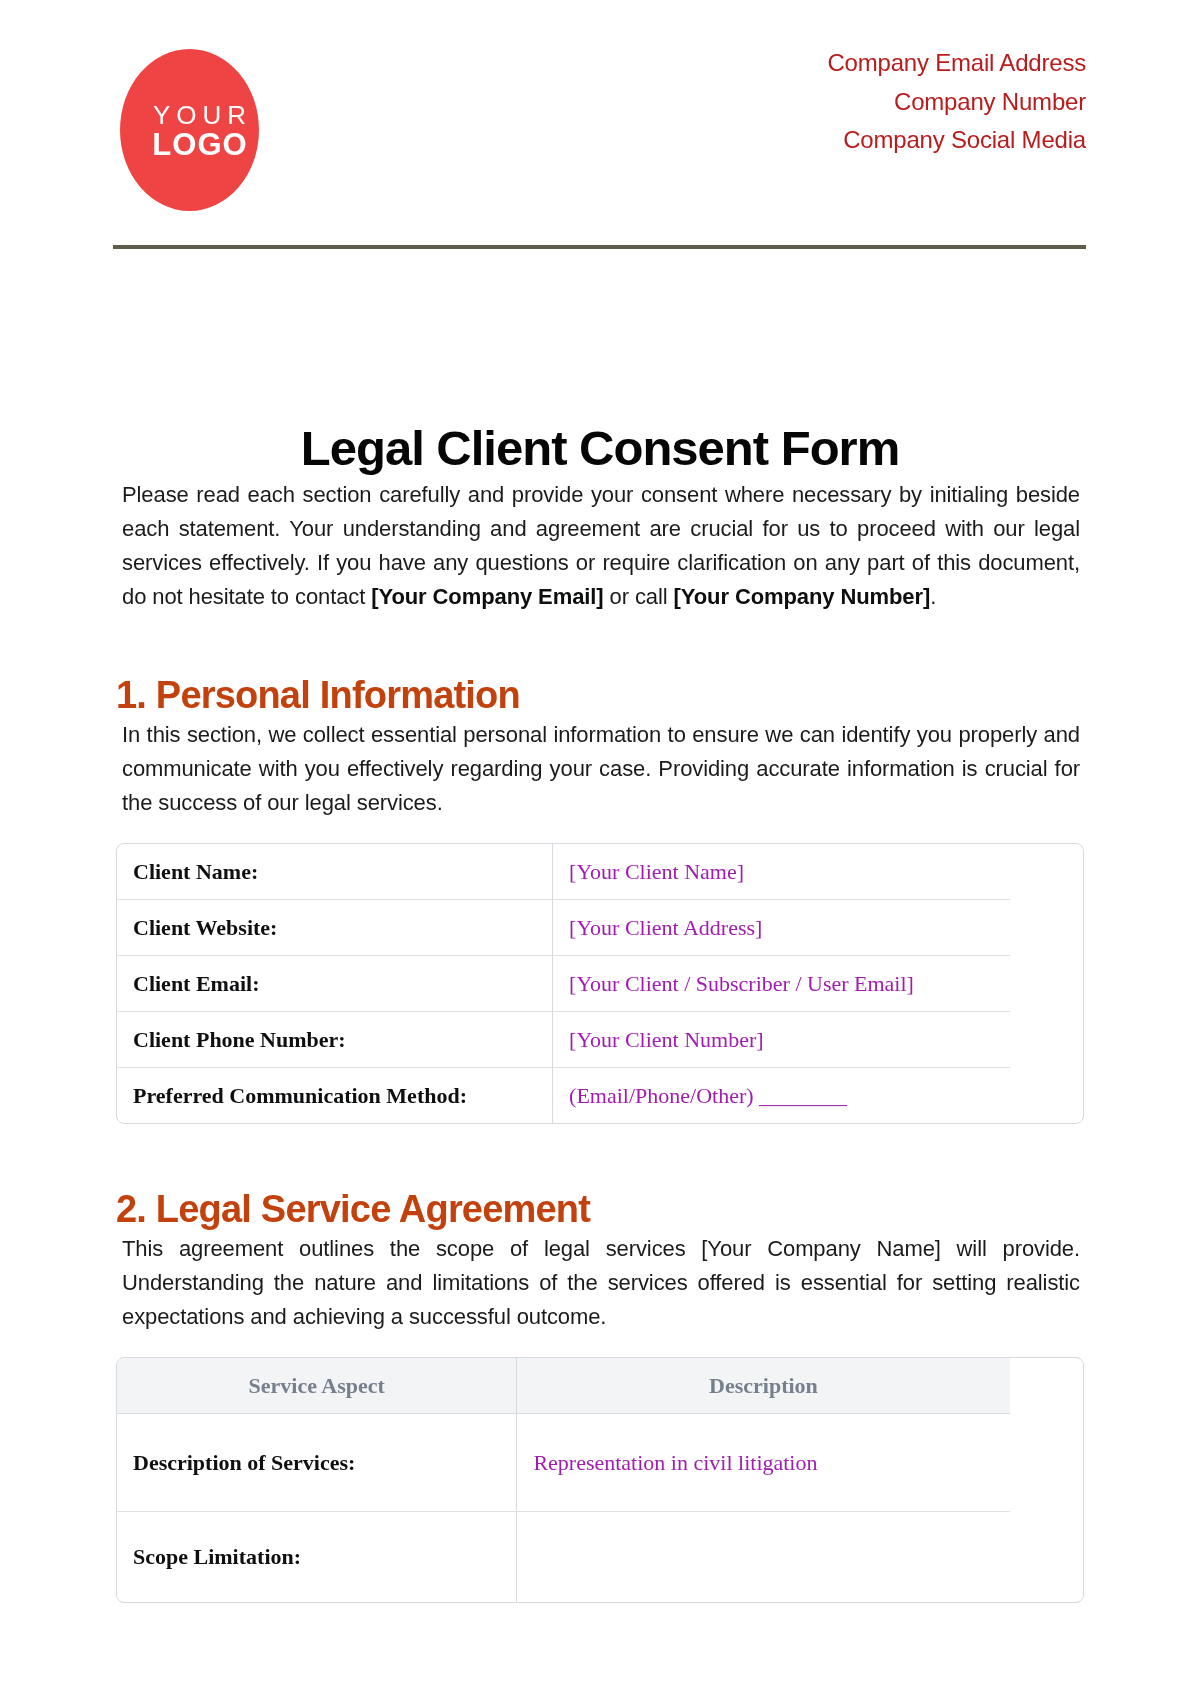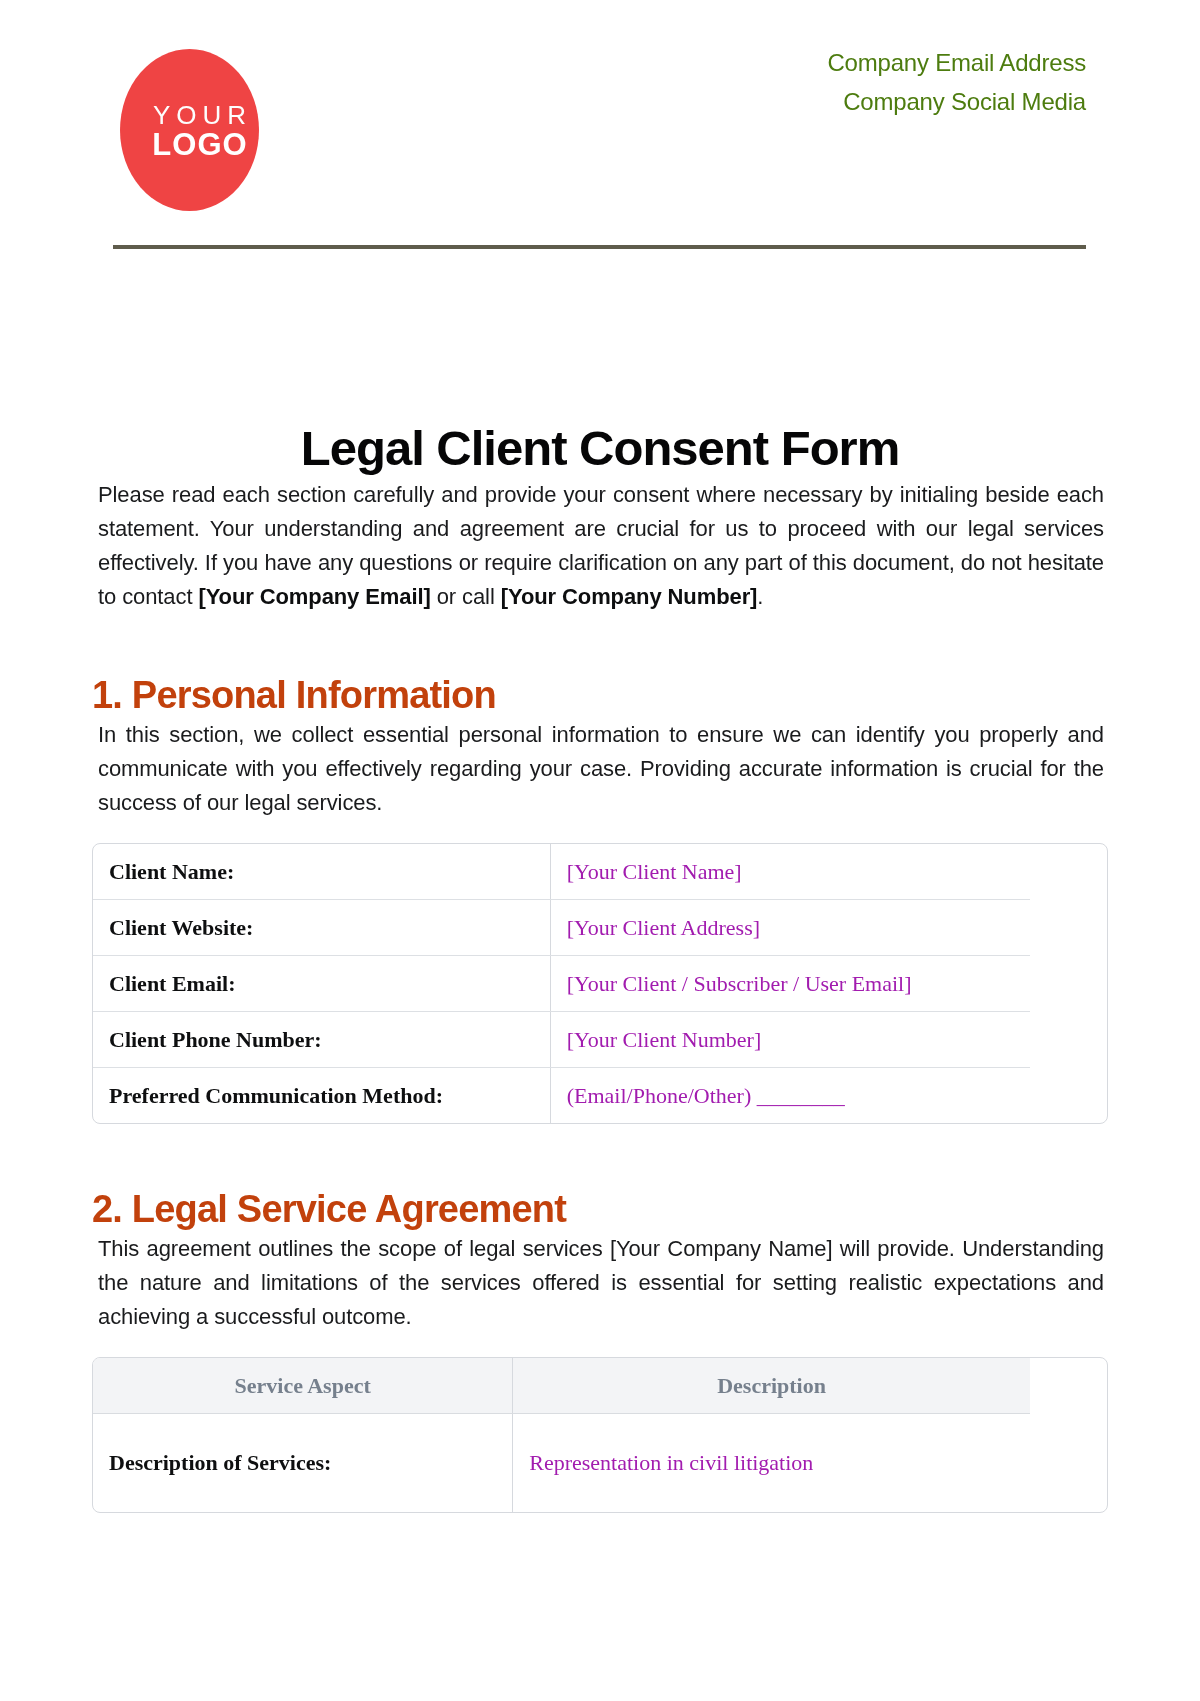--- a/index.html
+++ b/index.html
@@ -25,29 +25,29 @@
     color:#fdfdfd; font-size:26px; font-weight:400;
     letter-spacing:6px; margin-right:-6px; line-height:29px;
   }
   .logo-bottom {
     color:#ffffff; font-size:31px; font-weight:bold;
     letter-spacing:1px; margin-right:-1px; line-height:29px;
   }
   .contact {
     position:absolute; top:44px; right:114px;
     text-align:right; font-size:24px; line-height:38.6px;
-    color:#4d7c0f; letter-spacing:-0.2px;
+    color:#b91c1c; letter-spacing:-0.2px;
   }
   .header-rule {
     position:absolute; top:245px; left:113px;
     width:973px; height:4px; background:#5f5c4c;
   }
 
   
-  .content { padding:0 92px; }
+  .content { padding:0 116px; }
   .doc-title {
     margin:168px 0 0 0;
     text-align:center;
     font-size:49px; line-height:60px; font-weight:bold;
     letter-spacing:-1px; color:#060607;
   }
   p.body-text {
     margin:0 4px 0 6px;
     font-size:22px; line-height:34px;
     text-align:justify; letter-spacing:-0.1px; color:#1a1b1d;
@@ -105,20 +105,21 @@
 
 <div class="page">
 
   <div class="header">
     <div class="logo">
       <span class="logo-top">YOUR</span>
       <span class="logo-bottom">LOGO</span>
     </div>
     <div class="contact">
       <div>Company Email Address</div>
+      <div>Company Number</div>
       <div>Company Social Media</div>
     </div>
     <div class="header-rule"></div>
   </div>
 
   <div class="content">
 
     <h1 class="doc-title">Legal Client Consent Form</h1>
 
     <p class="body-text intro"><span>Please read each section carefully and provide your consent where necessary by initialing beside each statement. Your understanding and agreement are crucial for us to proceed with our legal services effectively. If you have any questions or require clarification on any part of this document, do not hesitate to contact </span><b class="inline-bold">[Your Company Email]</b><span> or call </span><b class="inline-bold">[Your Company Number]</b><span>.</span></p>
@@ -164,18 +165,22 @@
           <tr>
             <th class="col-1">Service Aspect</th>
             <th class="col-2">Description</th>
           </tr>
         </thead>
         <tbody>
             <tr class="svc-row-0">
               <td class="cell-label">Description of Services:</td>
               <td class="cell-value">Representation in civil litigation</td>
             </tr>
+            <tr class="svc-row-1">
+              <td class="cell-label">Scope Limitation:</td>
+              <td class="cell-value"></td>
+            </tr>
           </tbody>
       </table>
     </div>
 
   </div>
 </div>
 
 </body></html>

